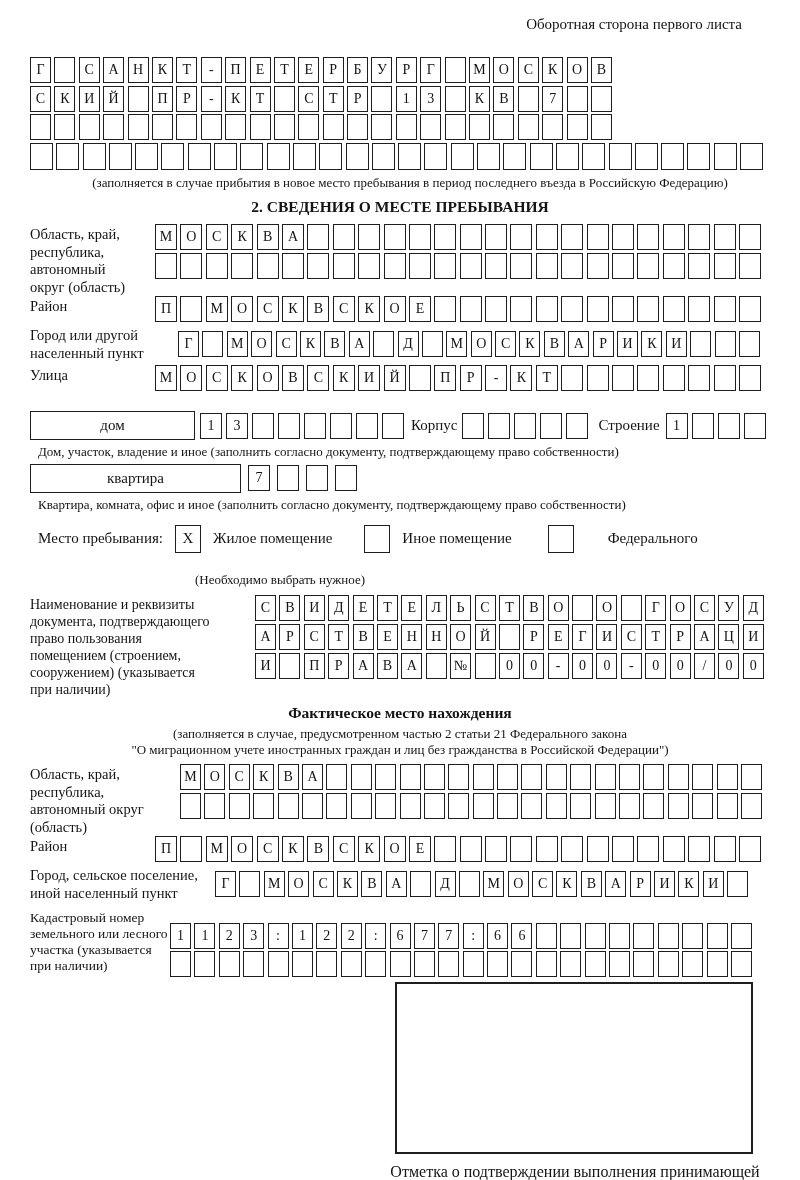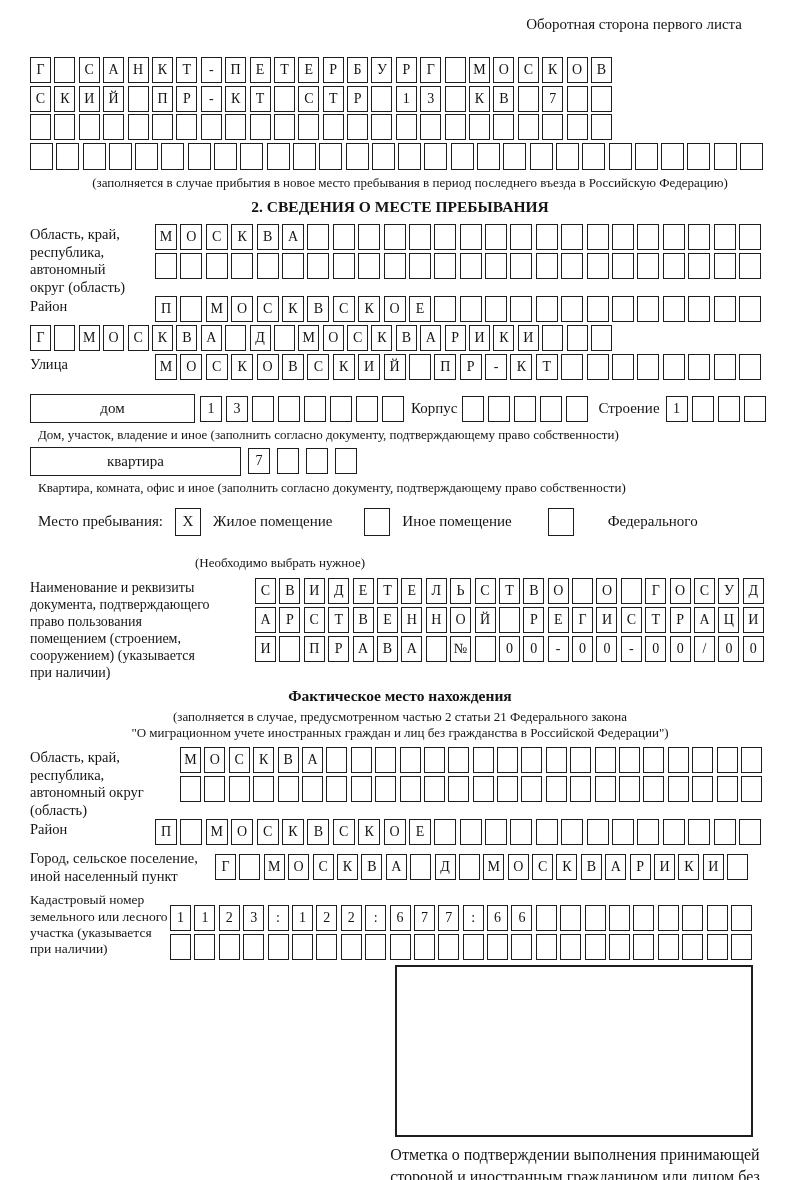--- a/index.html
+++ b/index.html
@@ -54,21 +54,21 @@
   .stamp-note{ font-size:16px; line-height:1.35; text-align:center; margin-top:7px; margin-left:-14px; width:388px; }
 
   
   .m-addr{ margin-top:24px; }
   .m-row4{ margin-top:3px; }
   .m-note1{ margin-top:5px;padding-left:20px; }
   .m-title{ margin-top:7px; }
   .m-region{ margin-top:8px; }
   .m-city{ margin-top:3px; }
   .m-street{ margin-top:3px; }
-  .m-house{ margin-top:14px;align-items:flex-end; }
+  .m-house{ margin-top:20px;align-items:flex-end; }
   .m-hnote{ margin-top:4px; }
   .m-apt{ margin-top:3px; }
   .m-anote{ margin-top:4px; }
   .m-stay{ margin-top:12px; }
   .m-hint{ margin-top:19px; margin-left:100px; width:360px; }
   .m-doc{ margin-top:7px; }
   .m-facttitle{ margin-top:5px; }
   .m-factnote{ margin-top:4px; }
   .m-factregion{ margin-top:6px; }
   .m-cad{ margin-top:5px; }
@@ -285,20 +285,22 @@
         <span class="cell"></span>
         <span class="cell"></span>
         <span class="cell"></span>
         <span class="cell"></span>
         <span class="cell"></span>
         <span class="cell"></span>
       </div>
   </div>
 
   <div class="frow m-city" style="align-items:center">
+    <div class="flabel" style="width:148px">Город или другой
+населенный пункт</div>
     <div class="grid n21">
         <span class="cell">Г</span>
         <span class="cell"></span>
         <span class="cell">М</span>
         <span class="cell">О</span>
         <span class="cell">С</span>
         <span class="cell">К</span>
         <span class="cell">В</span>
         <span class="cell">А</span>
         <span class="cell"></span>

